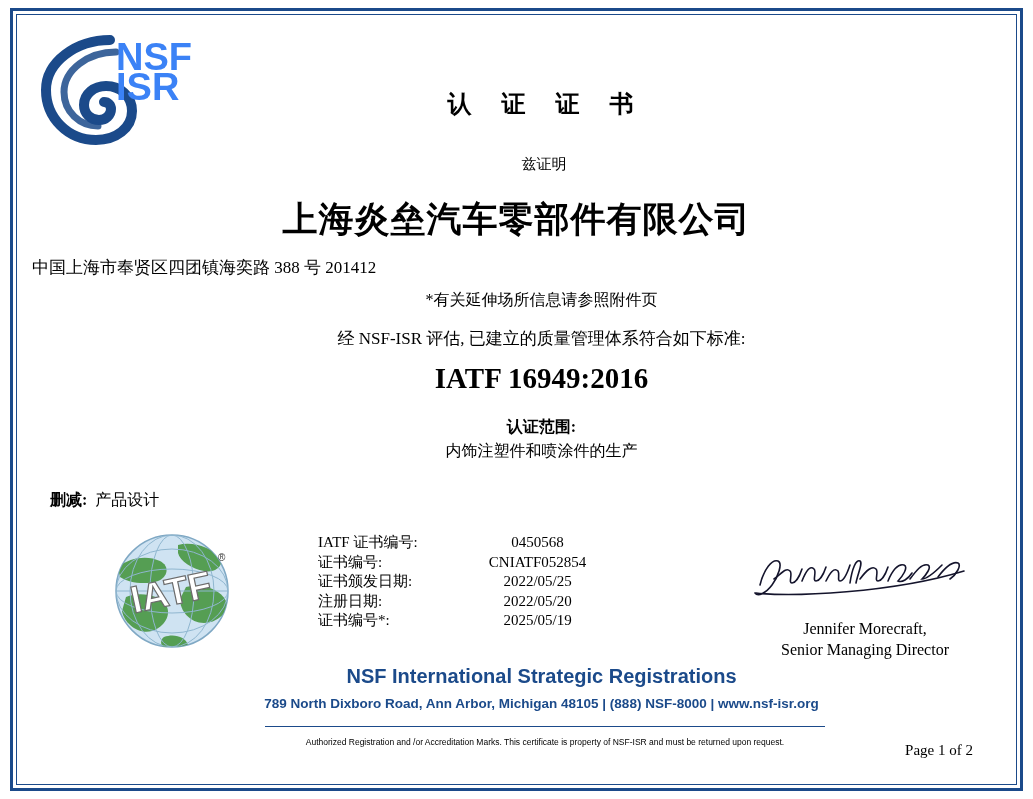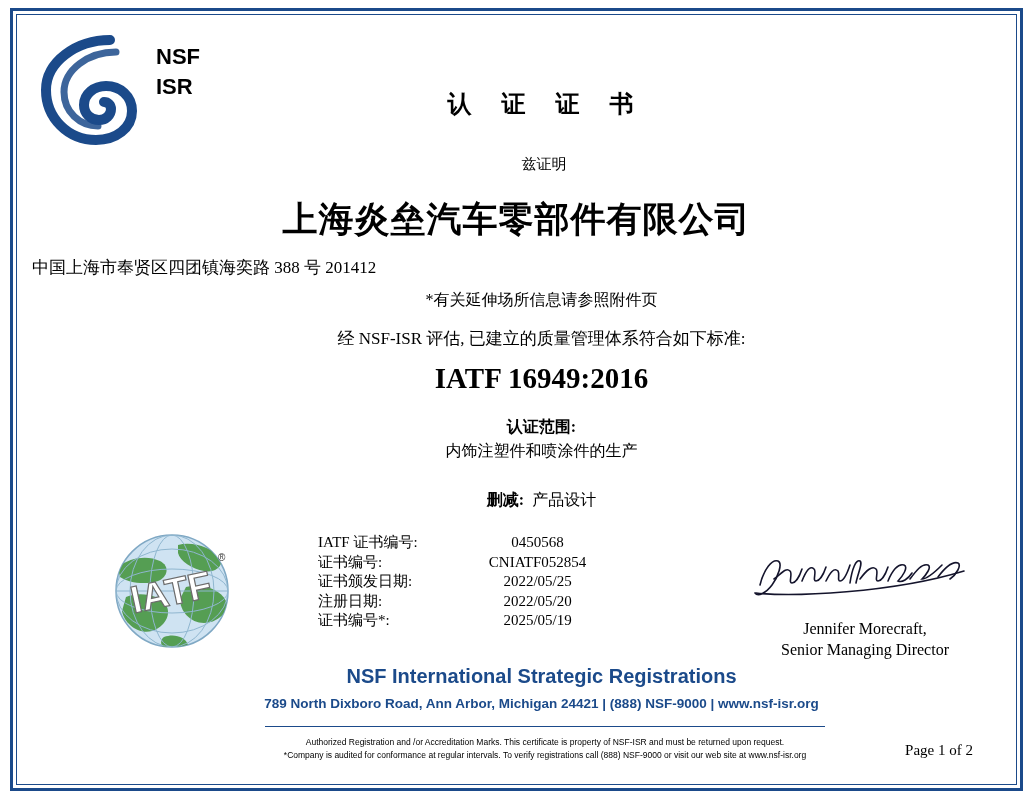--- a/index.html
+++ b/index.html
@@ -53,25 +53,24 @@
     top: 32px;
     width: 150px;
     height: 115px;
   }
   .nsf-text {
     position: absolute;
     left: 78px;
     top: 10px;
     font-family: "Liberation Sans", sans-serif;
     font-weight: bold;
-    font-size: 22px;
-    color: #000000;
+    font-size: 38px;
+    color: #3b82f6;
     letter-spacing: 0px;
     line-height: 30px;
-    margin-left: 40px;
   }
   .nsf-text .nsf-line2 { display: block; }
 
   
   .cert-title {
     position: absolute;
     left: 0;
     right: 0;
     top: 88px;
     text-align: center;
@@ -145,21 +144,21 @@
     left: 0; right: 0;
     top: 441px;
     text-align: center;
     font-size: 16px;
     padding-left: 50px;
   }
   .exclusion {
     position: absolute;
     left: 0; right: 0;
     top: 490px;
-    text-align: center;
+    text-align: left;
     font-size: 16px;
     padding-left: 50px;
   }
   .exclusion b { font-weight: bold; }
   .exclusion span.val { margin-left: 8px; }
 
   
   .iatf-logo {
     position: absolute;
     left: 108px;
@@ -349,22 +348,21 @@
           <path d="M4 44 C40 48 140 44 212 22"></path>
         </g>
       </svg>
     </div>
     <div class="sig-name">
       <div>Jennifer Morecraft,</div>
       <div>Senior Managing Director</div>
     </div>
 
     <div class="org-name">NSF International Strategic Registrations</div>
-    <div class="org-addr">789 North Dixboro Road, Ann Arbor, Michigan 24421 | (888) NSF-9000 | www.nsf-isr.org</div>
+    <div class="org-addr">789 North Dixboro Road, Ann Arbor, Michigan 48105 | (888) NSF-8000 | www.nsf-isr.org</div>
     <div class="divider"></div>
     <div class="fineprint">
       <div>Authorized Registration and /or Accreditation Marks. This certificate is property of NSF-ISR and must be returned upon request.</div>
-      <div>*Company is audited for conformance at regular intervals. To verify registrations call (888) NSF-9000 or visit our web site at www.nsf-isr.org</div>
     </div>
     <div class="page-num">Page 1 of 2</div>
 
   </div>
 </div>
 
 </body></html>

